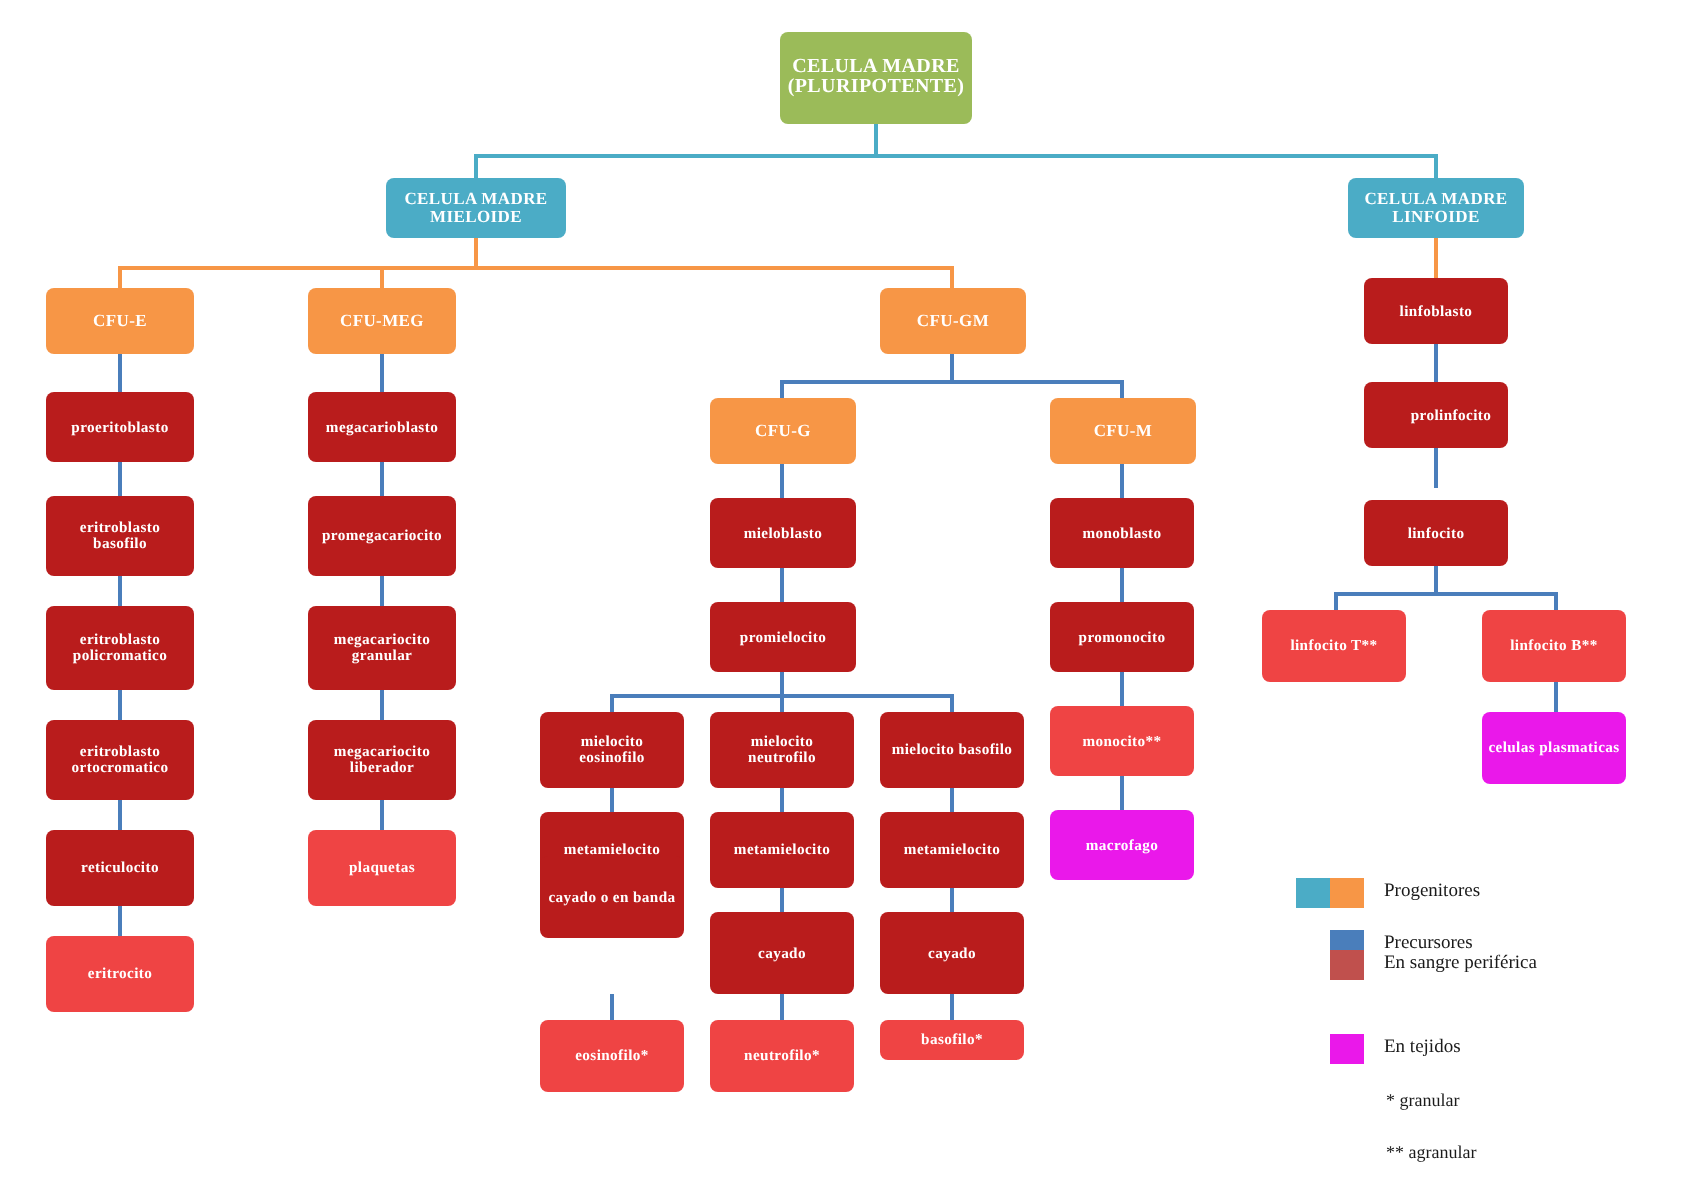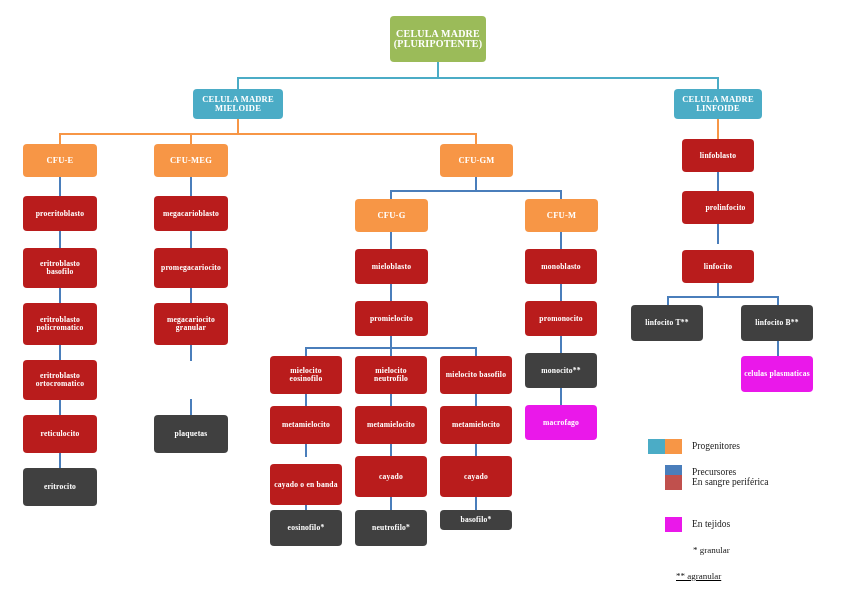--- a/index.html
+++ b/index.html
@@ -8,21 +8,21 @@
   #canvas{position:absolute;left:0;top:0;width:848px;height:599px;}
 
   .node{position:absolute;box-sizing:border-box;border-radius:4px;
         display:flex;align-items:center;justify-content:center;text-align:center;
         color:#ffffff;line-height:1.05;padding:2px 3px;
         font-weight:bold;letter-spacing:.2px;}
   .n-green{background:#9BBB59;}
   .n-teal {background:#4BACC6;}
   .n-orange{background:#F79646;}
   .n-blue {background:#b91c1c;}
-  .n-red  {background:#404040;}
+  .n-red  {background:#ef4444;}
   .n-mag  {background:#EA18EA;}
 
   .t-root{font-size:10px;}
   .t-stem{font-size:8.5px;}
   .t-cfu {font-size:8.5px;}
   .t-cell{font-size:7.6px;font-weight:bold;}
 
   .edge{position:absolute;background:#4A7EBB;}
   .e-teal{background:#4BACC6;}
   .e-orange{background:#F79646;}
@@ -123,28 +123,29 @@
   <div class="node n-blue t-cell" style="left:23px;top:196px;width:74px;height:35px;">proeritoblasto</div>
   <div class="node n-blue t-cell" style="left:23px;top:248px;width:74px;height:40px;">eritroblasto basofilo</div>
   <div class="node n-blue t-cell" style="left:23px;top:303px;width:74px;height:42px;">eritroblasto policromatico</div>
   <div class="node n-blue t-cell" style="left:23px;top:360px;width:74px;height:40px;">eritroblasto ortocromatico</div>
   <div class="node n-blue t-cell" style="left:23px;top:415px;width:74px;height:38px;">reticulocito</div>
   <div class="node n-red t-cell" style="left:23px;top:468px;width:74px;height:38px;">eritrocito</div>
 
   <div class="node n-blue t-cell" style="left:154px;top:196px;width:74px;height:35px;">megacarioblasto</div>
   <div class="node n-blue t-cell" style="left:154px;top:248px;width:74px;height:40px;">promegacariocito</div>
   <div class="node n-blue t-cell" style="left:154px;top:303px;width:74px;height:42px;">megacariocito granular</div>
+  <div class="node n-blue t-cell" style="left:154px;top:360px;width:74px;height:40px;">megacariocito liberador</div>
   <div class="node n-red t-cell" style="left:154px;top:415px;width:74px;height:38px;">plaquetas</div>
 
   <div class="node n-blue t-cell" style="left:355px;top:249px;width:73px;height:35px;">mieloblasto</div>
   <div class="node n-blue t-cell" style="left:355px;top:301px;width:73px;height:35px;">promielocito</div>
 
   <div class="node n-blue t-cell" style="left:270px;top:356px;width:72px;height:38px;">mielocito eosinofilo</div>
   <div class="node n-blue t-cell" style="left:270px;top:406px;width:72px;height:38px;">metamielocito</div>
-  <div class="node n-blue t-cell" style="left:270px;top:464px;width:72px;height:41px;">cayado o en banda</div>
+  <div class="node n-blue t-cell" style="left:270px;top:428px;width:72px;height:41px;">cayado o en banda</div>
   <div class="node n-red t-cell" style="left:270px;top:510px;width:72px;height:36px;">eosinofilo*</div>
 
   <div class="node n-blue t-cell" style="left:355px;top:356px;width:72px;height:38px;">mielocito neutrofilo</div>
   <div class="node n-blue t-cell" style="left:355px;top:406px;width:72px;height:38px;">metamielocito</div>
   <div class="node n-blue t-cell" style="left:355px;top:456px;width:72px;height:41px;">cayado</div>
   <div class="node n-red t-cell" style="left:355px;top:510px;width:72px;height:36px;">neutrofilo*</div>
 
   <div class="node n-blue t-cell" style="left:440px;top:356px;width:72px;height:38px;">mielocito basofilo</div>
   <div class="node n-blue t-cell" style="left:440px;top:406px;width:72px;height:38px;">metamielocito</div>
   <div class="node n-blue t-cell" style="left:440px;top:456px;width:72px;height:41px;">cayado</div>
@@ -175,18 +176,18 @@
       <span class="lg-sw red"></span>
       <span class="lg-txt">En sangre periférica</span>
     </div>
     <div class="lg-row" style="left:0;top:78px;">
       <span class="lg-sw mag"></span>
       <span class="lg-txt">En tejidos</span>
     </div>
     <div class="lg-row" style="left:45px;top:104px;">
       <span class="lg-note">* granular</span>
     </div>
-    <div class="lg-row" style="left:28px;top:130px;text-decoration:underline;">
+    <div class="lg-row" style="left:45px;top:130px;">
       <span class="lg-note">** agranular</span>
     </div>
   </div>
 
 </div>
 
 </body></html>

